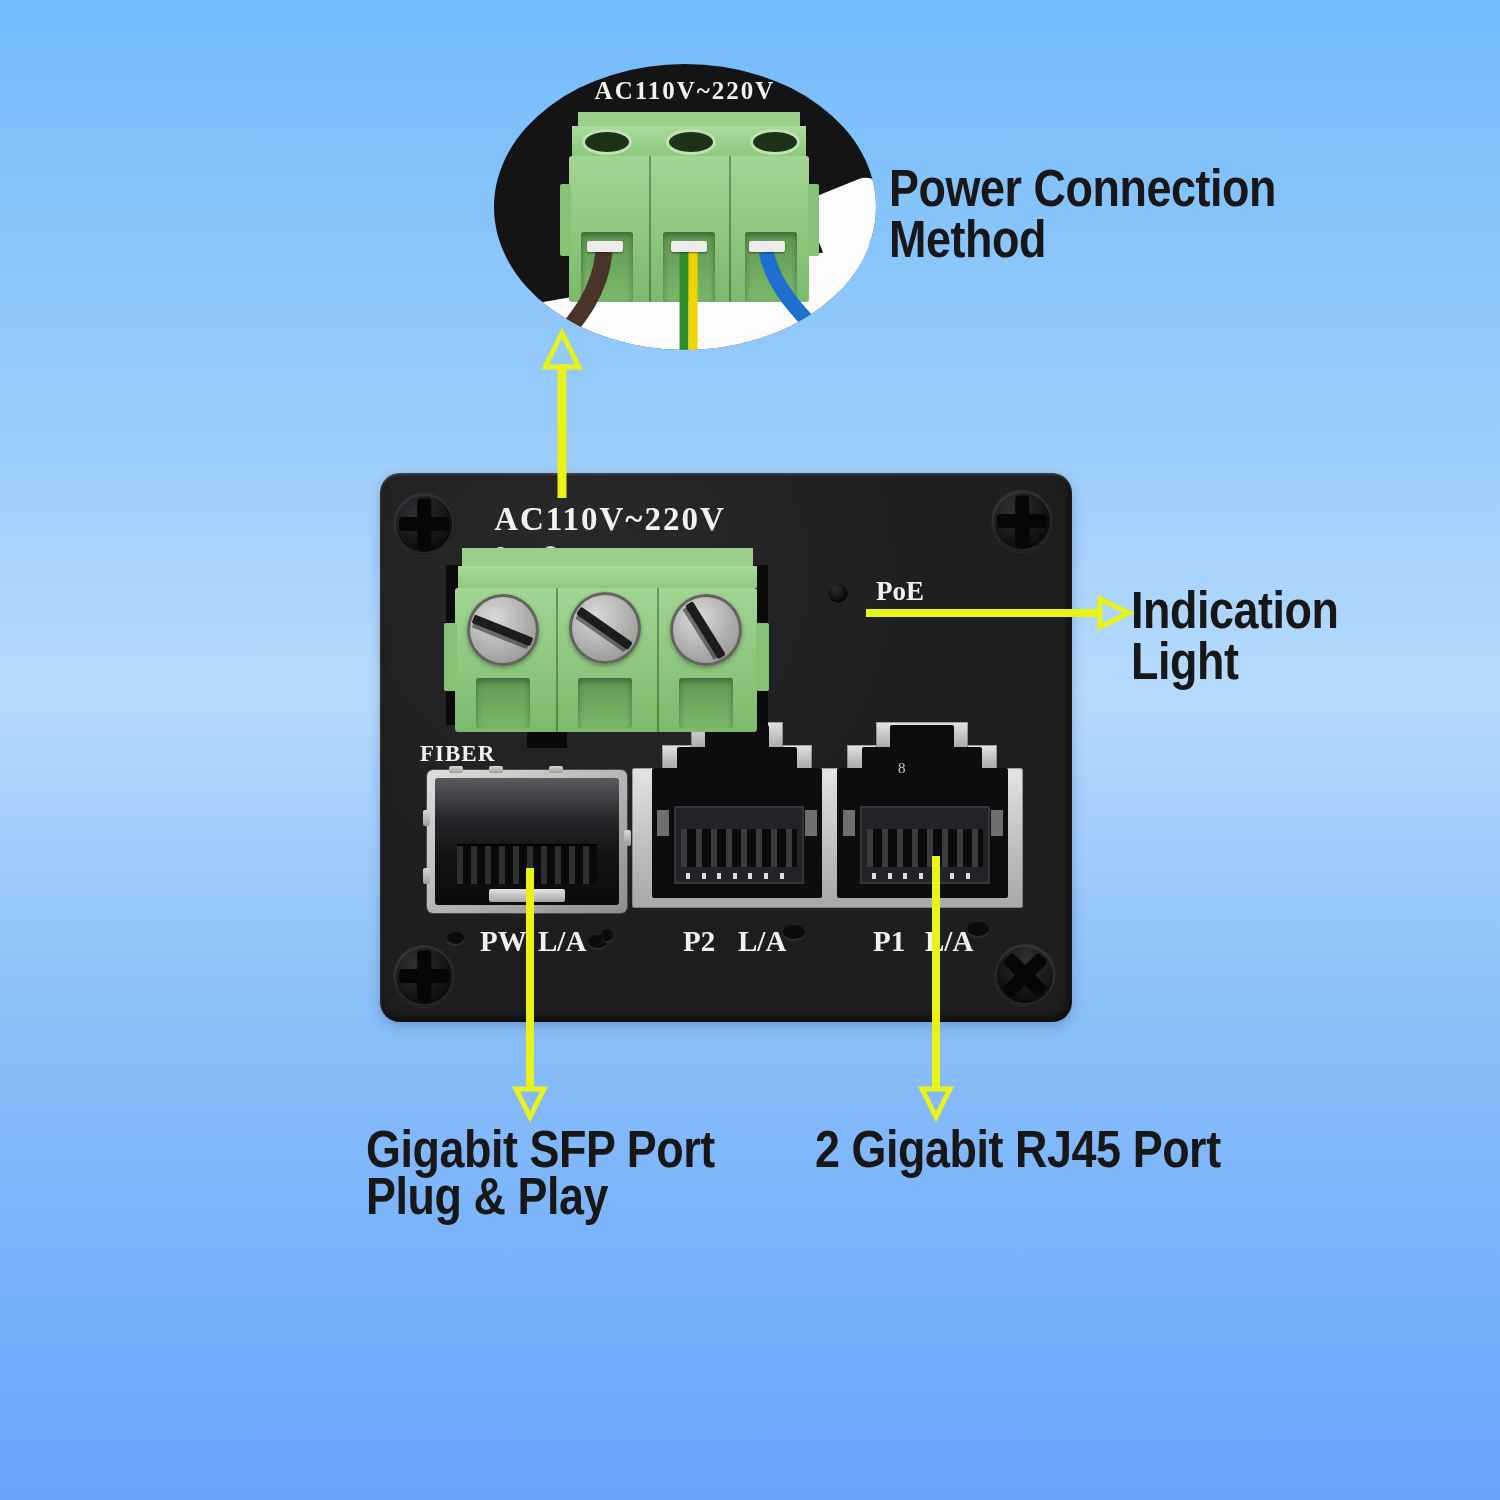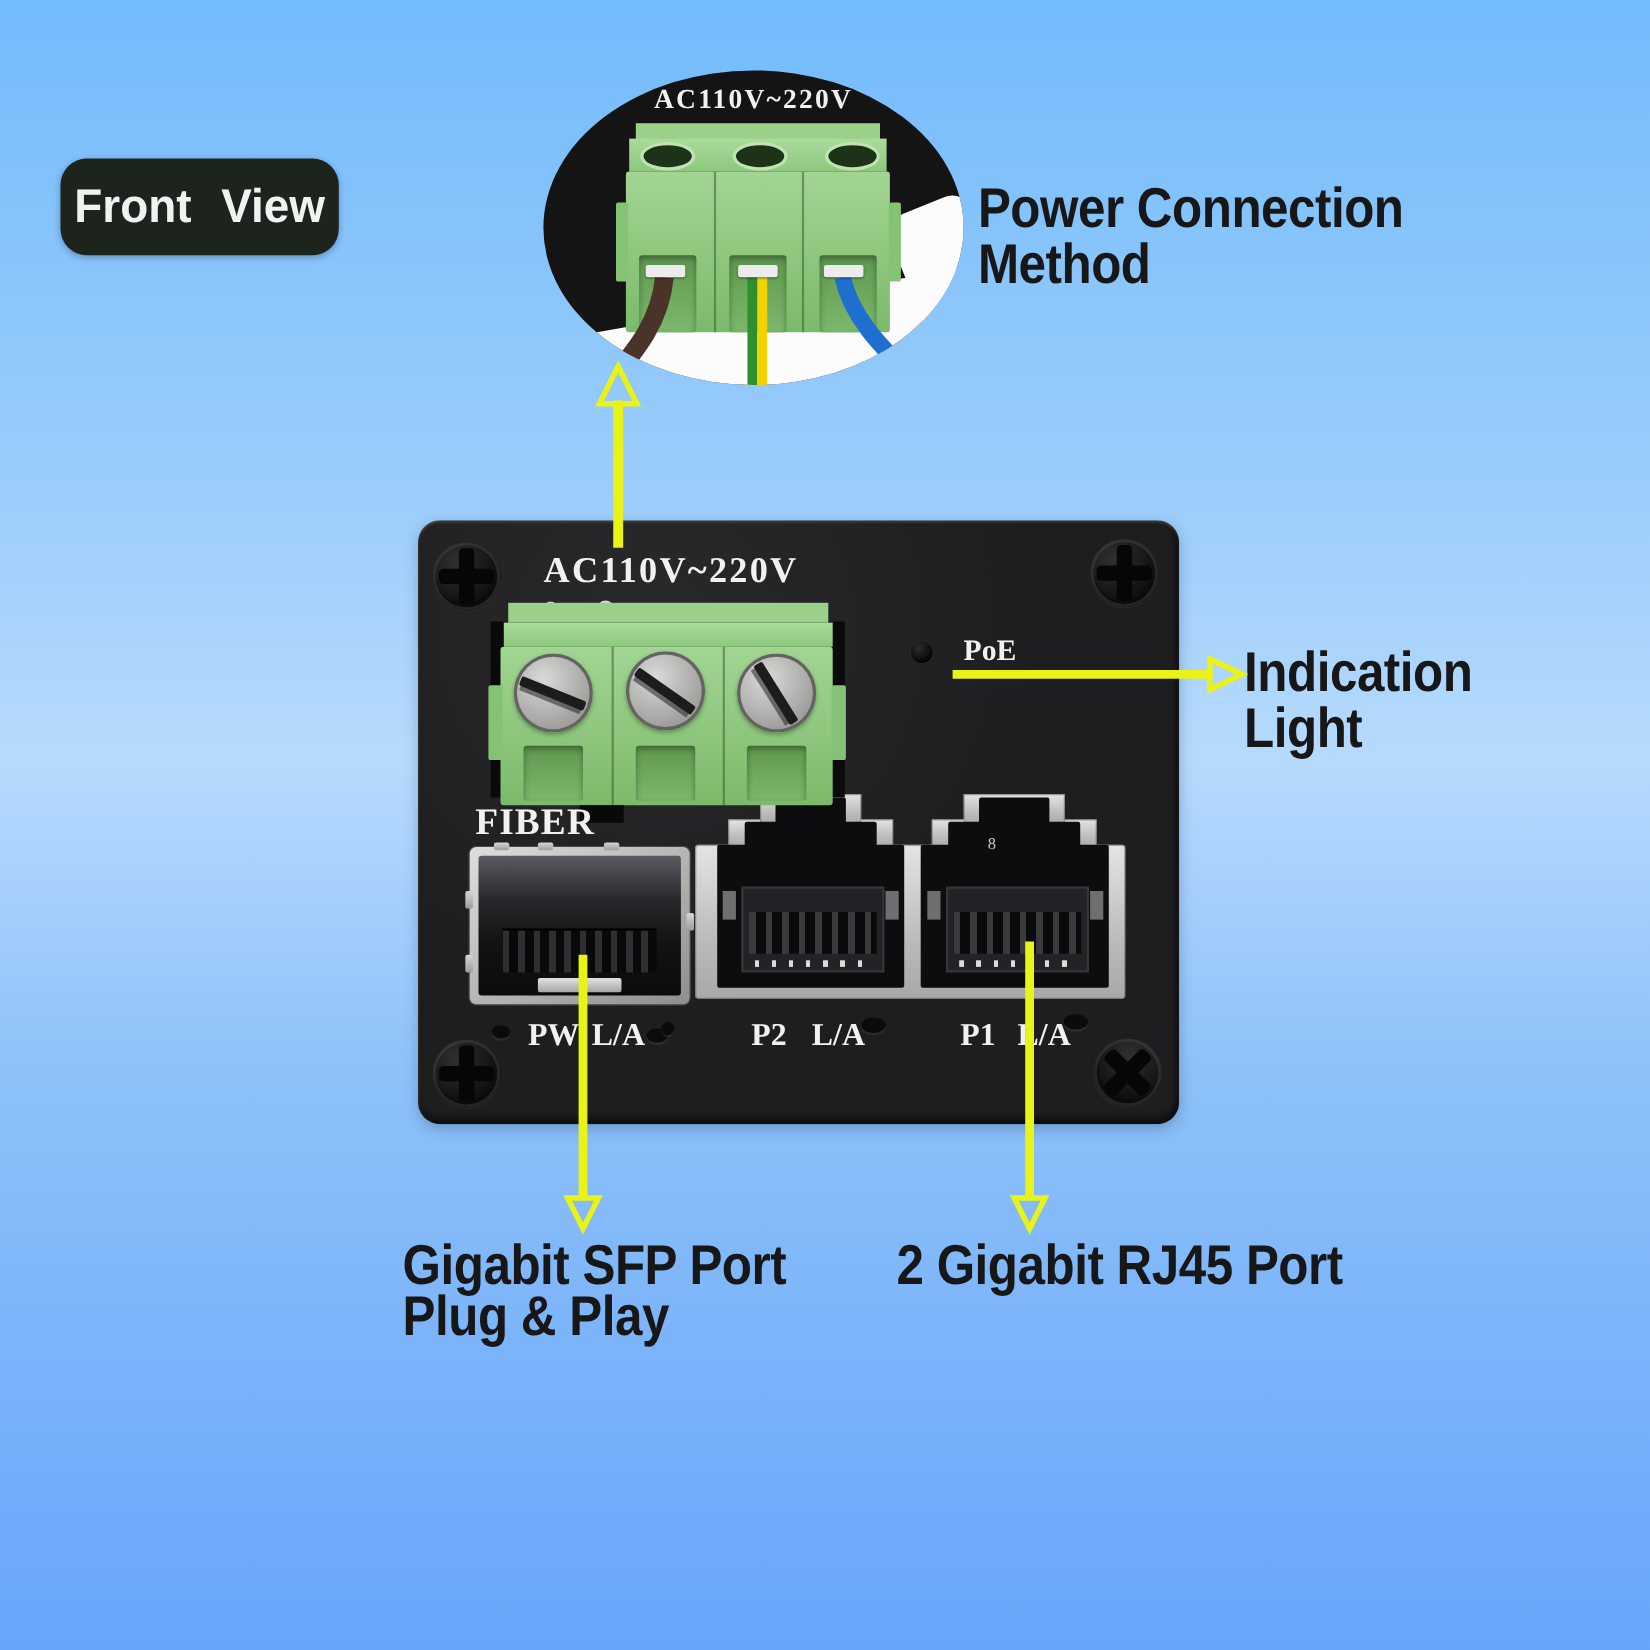--- a/index.html
+++ b/index.html
@@ -83,23 +83,20 @@
   .callout{position:absolute;font-weight:bold;color:#171717;letter-spacing:-0.5px;
     transform:scaleX(.88);transform-origin:left top;font-size:51px;line-height:51px;z-index:20;}
   .panel-label{position:absolute;z-index:7;}
   svg.arrows{position:absolute;left:0;top:0;z-index:50;pointer-events:none;}
 </style>
 </head>
 <body>
 
 <div id="stage">
 
-  <div class="abs badge">
-    <span>Front View</span>
-  </div>
 
   <div class="abs inset">
     <div class="white-a"></div>
     <div class="white-b"></div>
 
     <div class="tb-lip1" style="left:84px;top:48px;width:222px;height:15px;"></div>
     <div class="tb-top" style="left:78px;top:62px;width:234px;height:30px;">
       <div class="tb-oval" style="left:10px;top:3px;"></div>
       <div class="tb-oval" style="left:94px;top:3px;"></div>
       <div class="tb-oval" style="left:178px;top:3px;"></div>
@@ -200,21 +197,21 @@
         </div>
       <div class="tscrew" style="left:290px;top:121px;">
           <div class="slot" style="transform:rotate(58deg);"></div>
         </div>
       <div style="position:absolute;left:147px;top:259px;width:40px;height:16px;background:#09090a;"></div>
     </div>
 
     <div class="led" style="left:447px;top:109px;width:22px;height:22px;"></div>
     <div class="panel-label serif" style="left:496px;top:103px;font-size:27px;">PoE</div>
 
-    <div class="panel-label serif" style="left:40px;top:256px;font-size:34px;letter-spacing:1px;margin-left:12px;">FIBER</div>
+    <div class="panel-label serif" style="left:40px;top:268px;font-size:23px;letter-spacing:1px;">FIBER</div>
     <div class="sfp" style="left:47px;top:297px;width:200px;height:143px;">
       <div class="nub" style="left:22px;top:-4px;width:14px;height:7px;"></div>
       <div class="nub" style="left:62px;top:-4px;width:14px;height:7px;"></div>
       <div class="nub" style="left:122px;top:-4px;width:14px;height:7px;"></div>
       <div class="nub" style="left:-4px;top:40px;width:7px;height:16px;"></div>
       <div class="nub" style="left:-4px;top:98px;width:7px;height:16px;"></div>
       <div class="nub" style="left:197px;top:60px;width:7px;height:16px;"></div>
       <div class="sfp-in">
         <div class="sfp-pins"></div>
         <div class="sfp-tab"></div>

